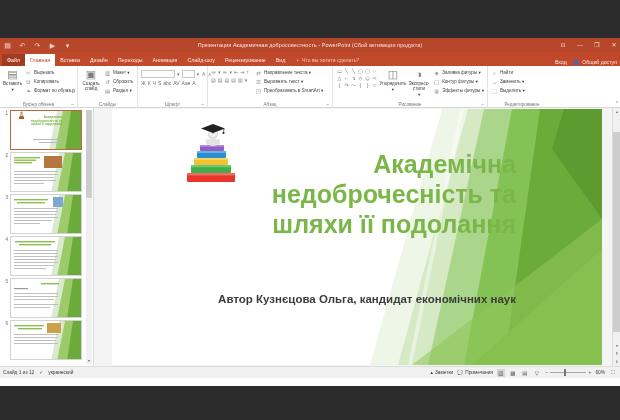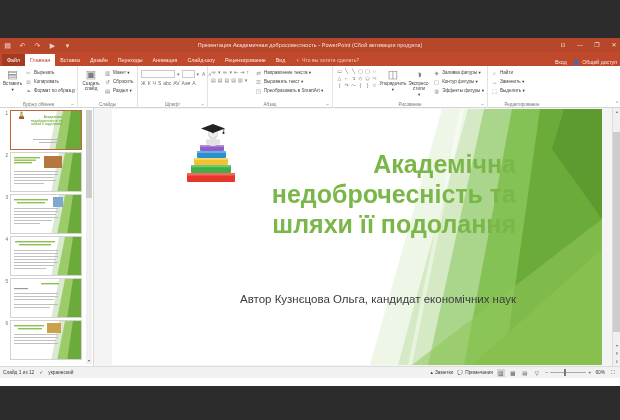--- a/index.html
+++ b/index.html
@@ -90,21 +90,21 @@
   .slidepane { position: relative; flex: 1; background: #f4f4f4; display: flex; align-items: center; justify-content: center; }
   .slide { position: relative; width: 490px; height: 256px; background: #ffffff; overflow: hidden; }
 
   .sdeco { position: absolute; inset: 0; }
 
   .books { position: absolute; left: 72px; top: 8px; width: 62px; height: 72px; }
 
   .stitle { position: absolute; right: 86px; top: 40px; width: 300px; text-align: right;
             color: #7ab648; font-size: 25px; line-height: 30px; font-weight: 600; }
   .ssub { position: absolute; right: 86px; top: 182px; width: 300px; text-align: right;
-          color: #3c3c3c; font-size: 11.5px; line-height: 16px; }
+          color: #3c3c3c; font-size: 11.5px; line-height: 16px; font-weight: bold; }
 
   
   .vscroll { position: absolute; right: 0; top: 0; bottom: 0; width: 8px; background: #f0f0f0; border-left: 1px solid #dcdcdc; }
   .vscroll .bar { position: absolute; left: 0; top: 0; width: 8px; height: 200px; background: #cdcdcd; }
   .vscroll .arr { position: absolute; left: 0; width: 8px; height: 8px; font-size: 4px; color: #6a6a6a; text-align: center; line-height: 8px; }
 
   
   .statusbar { position: relative; height: 12px; background: #f1f1f1; border-top: 1px solid #dcdcdc;
                display: flex; align-items: center; padding: 0 3px; }
   .sb-left { display: flex; align-items: center; gap: 5px; }

